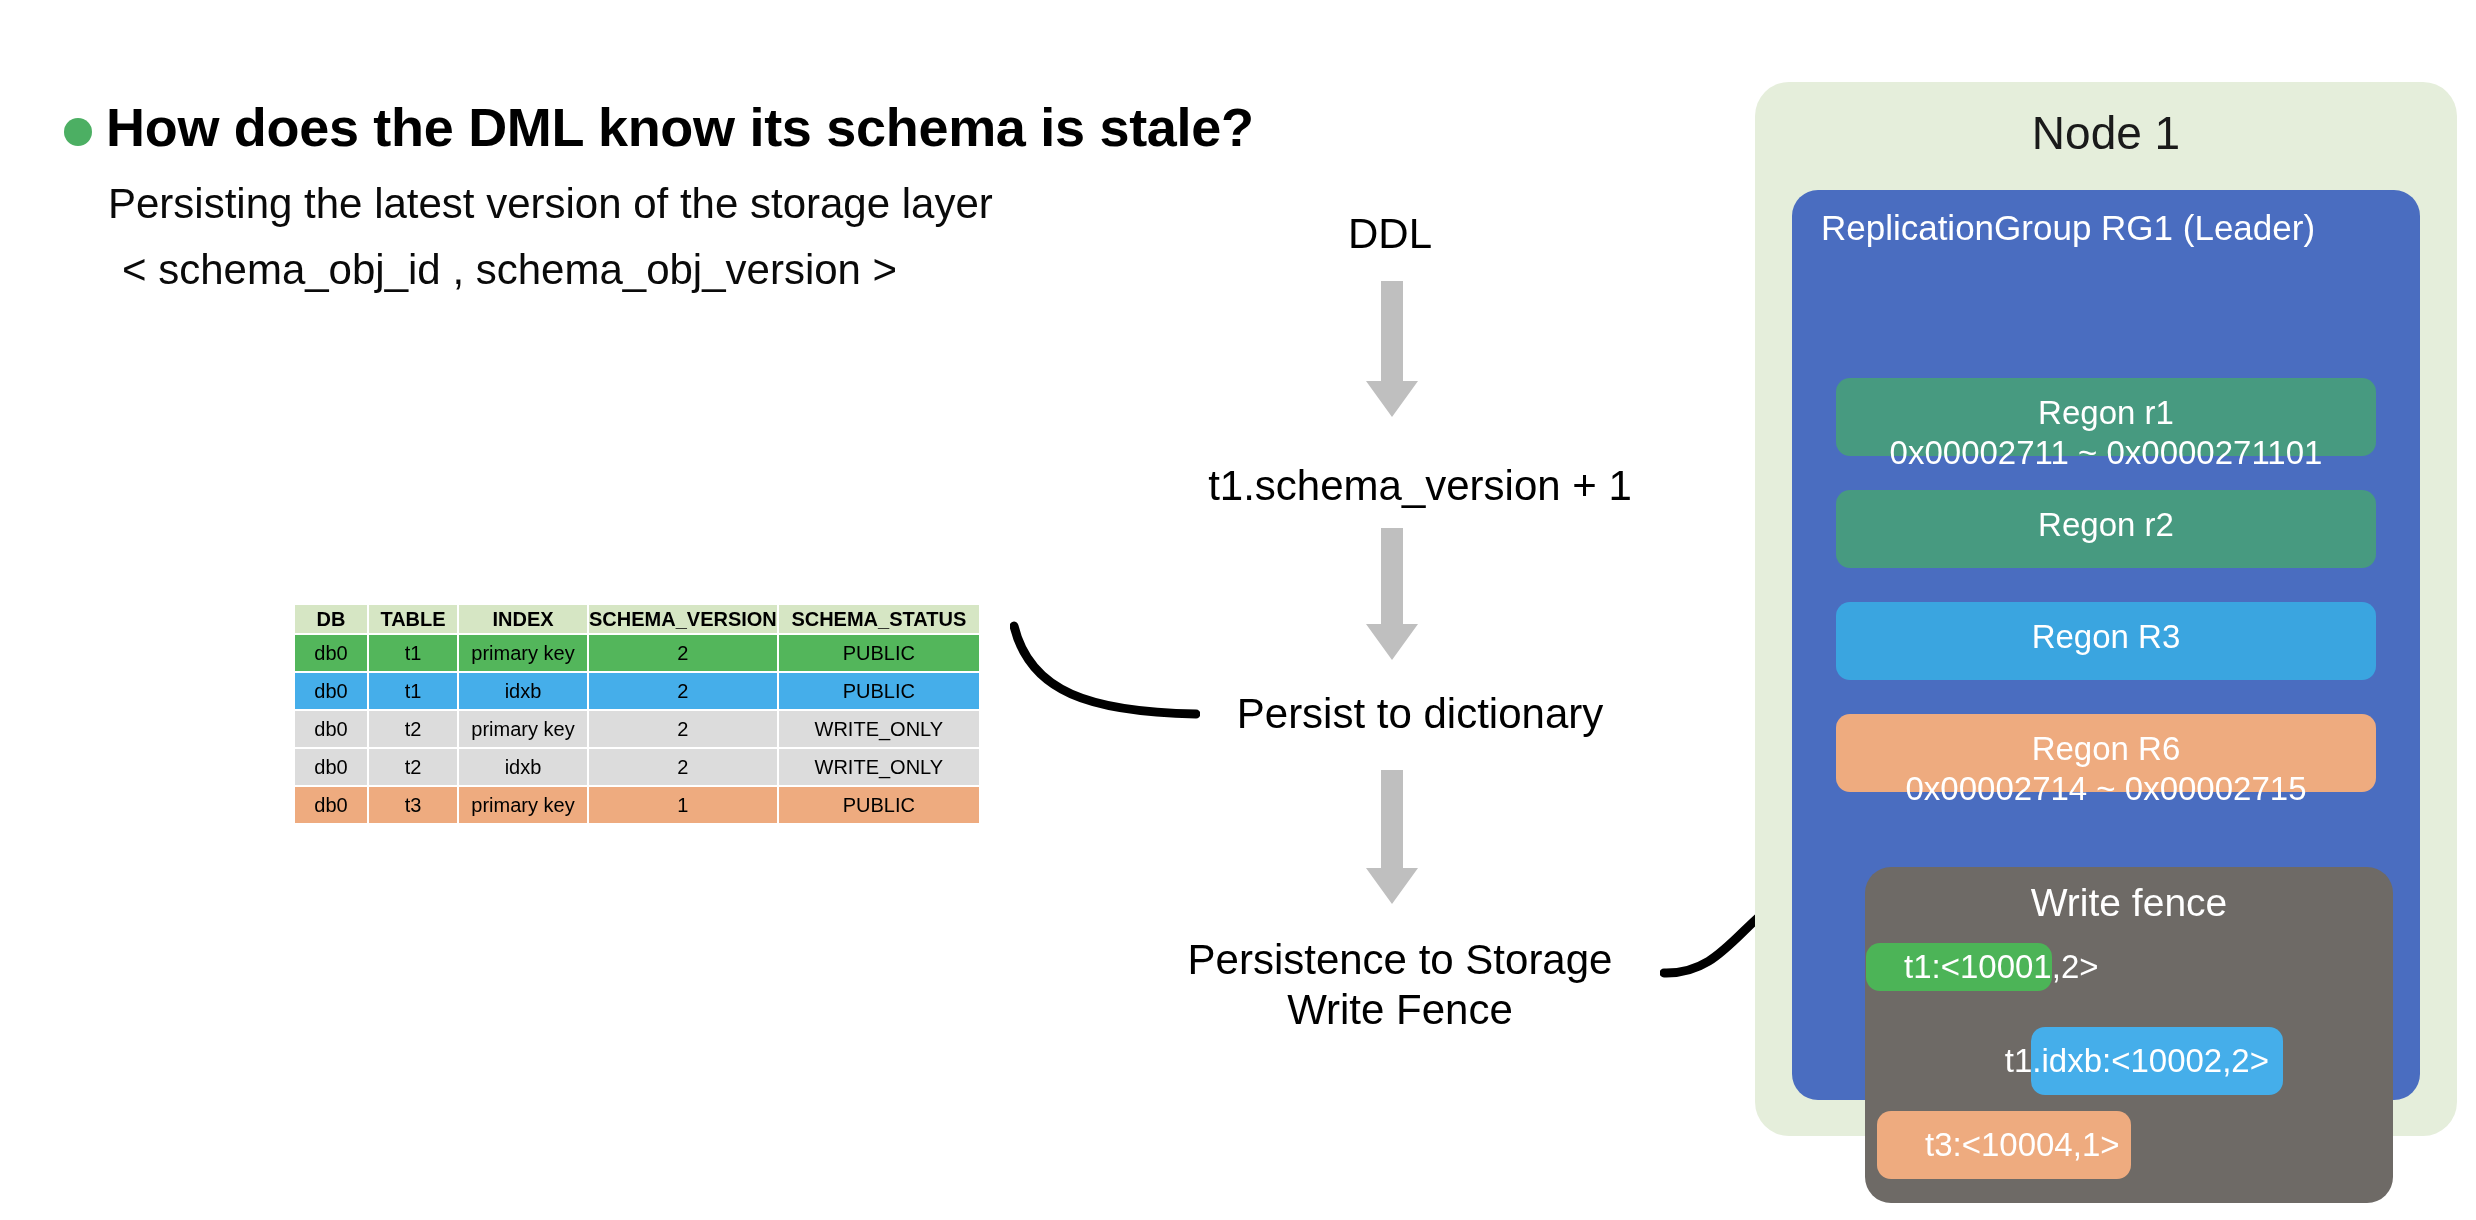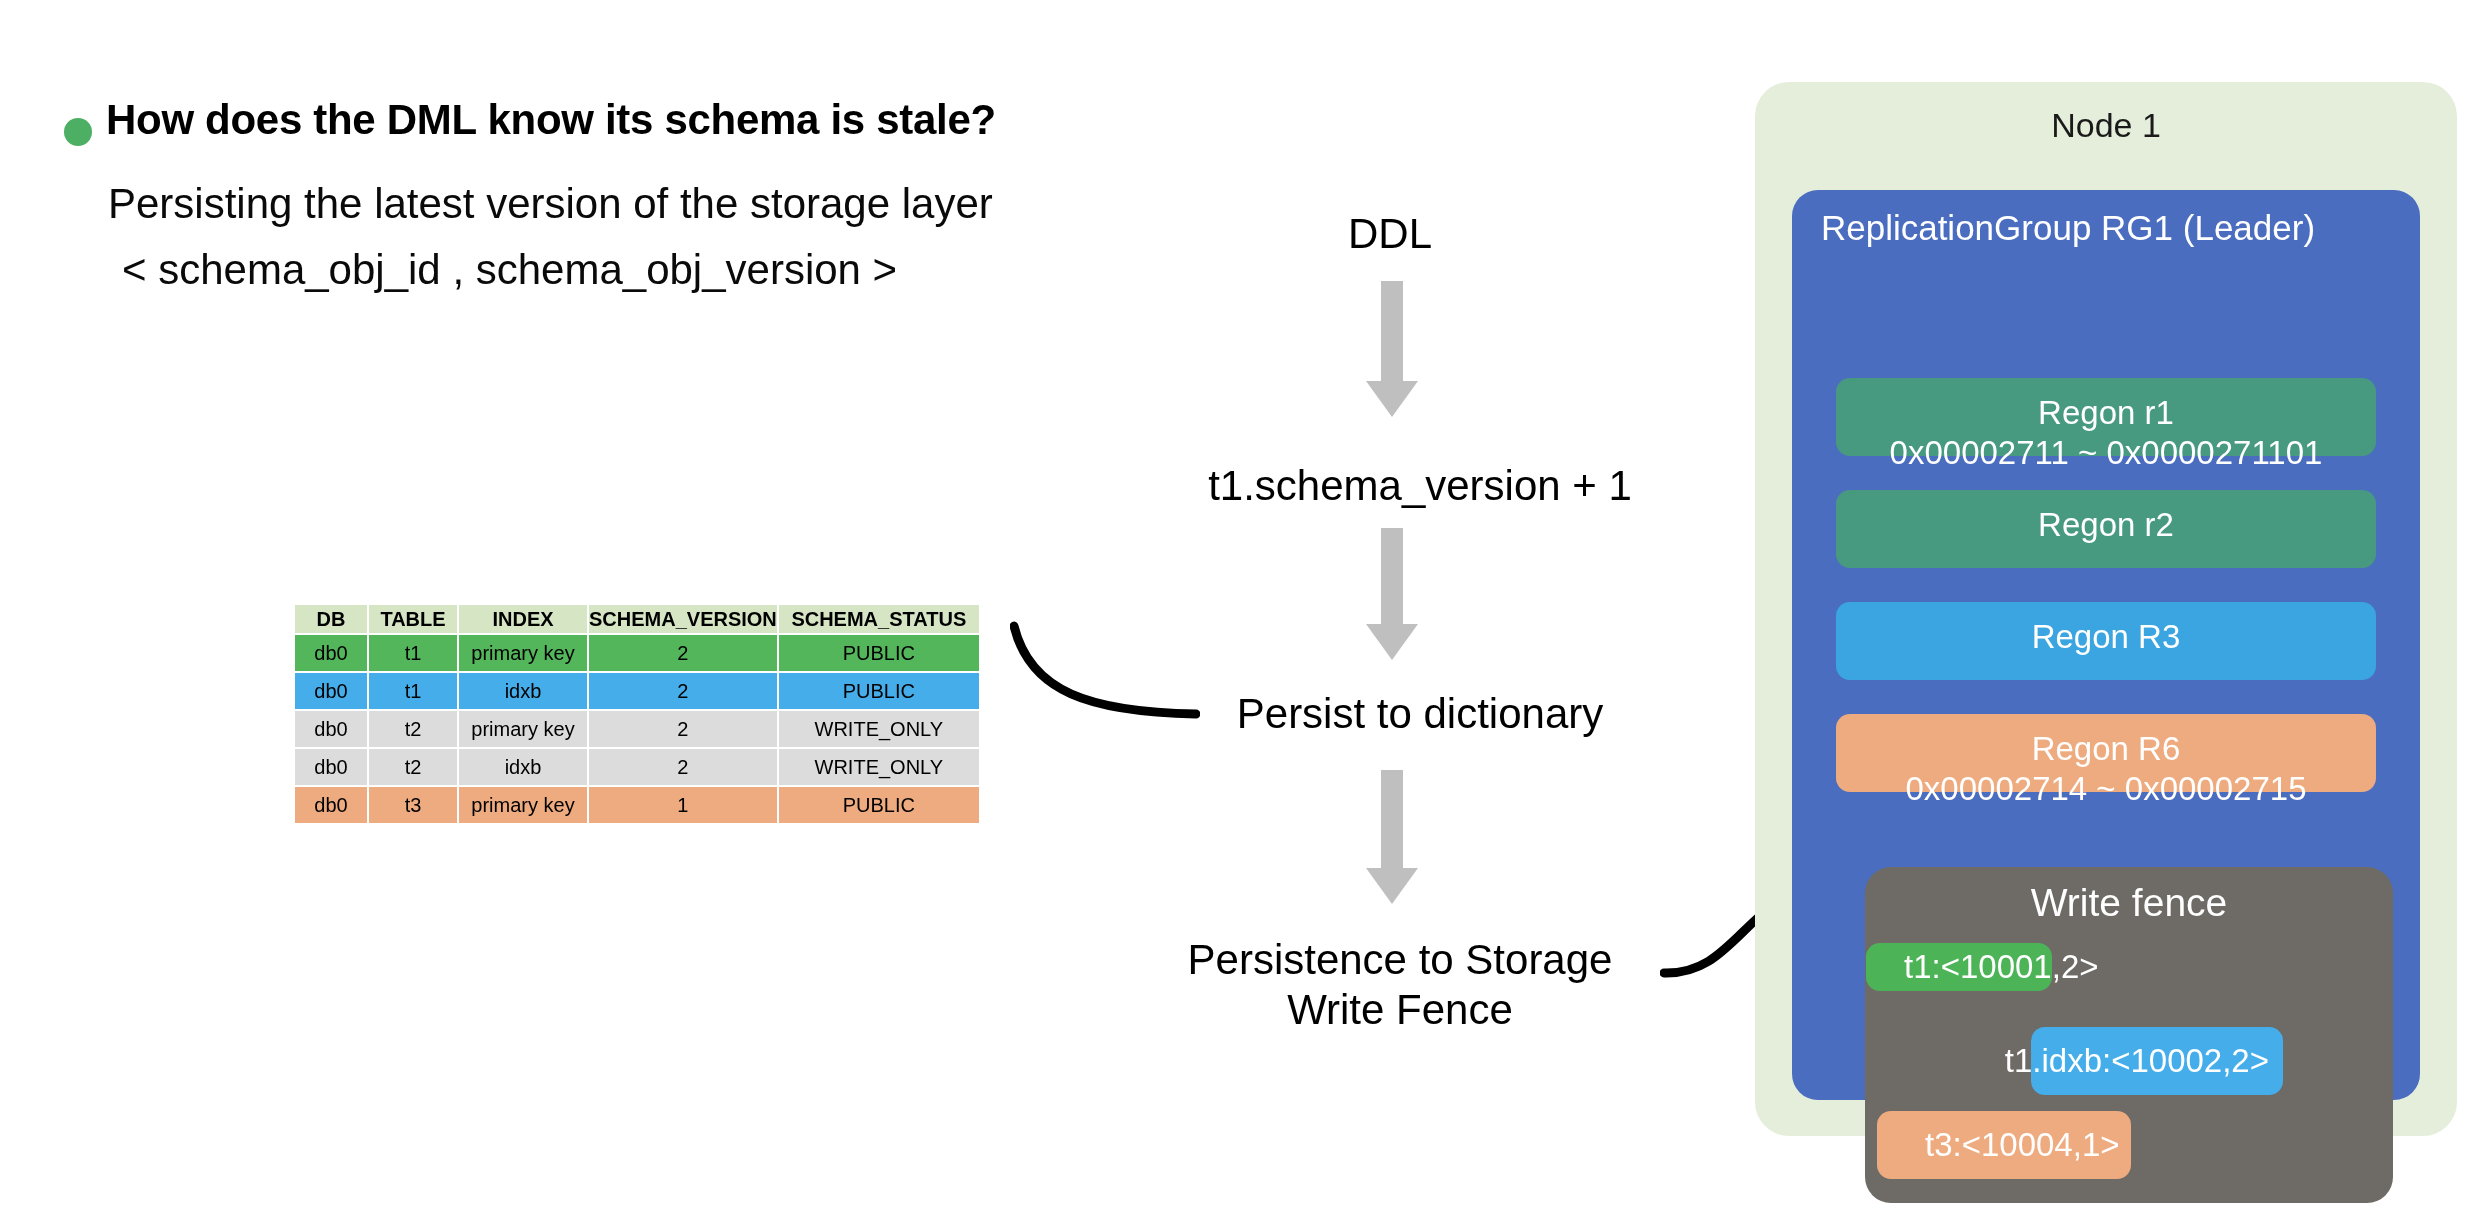--- a/index.html
+++ b/index.html
@@ -26,21 +26,21 @@
     top: 118px;
     width: 28px;
     height: 28px;
     border-radius: 50%;
     background: #4CAF63;
   }
   .headline {
     position: absolute;
     left: 106px;
     top: 96px;
-    font-size: 42px;
+    font-size: 54px;
     font-weight: bold;
     color: #000000;
     white-space: nowrap;
     letter-spacing: -0.3px;
     text-align: center;
   }
   .subline-1 {
     position: absolute;
     left: 108px;
     top: 180px;
@@ -131,21 +131,21 @@
     height: 1054px;
     background: #e5eedb;
     border-radius: 34px;
   }
   #node-title {
     position: absolute;
     left: 0;
     top: 24px;
     width: 702px;
     text-align: center;
-    font-size: 34px;
+    font-size: 46px;
     color: #1a1a1a;
   }
   #rg-box {
     position: absolute;
     left: 37px;
     top: 108px;
     width: 628px;
     height: 910px;
     background: #4a6dc0;
     border-radius: 26px;

